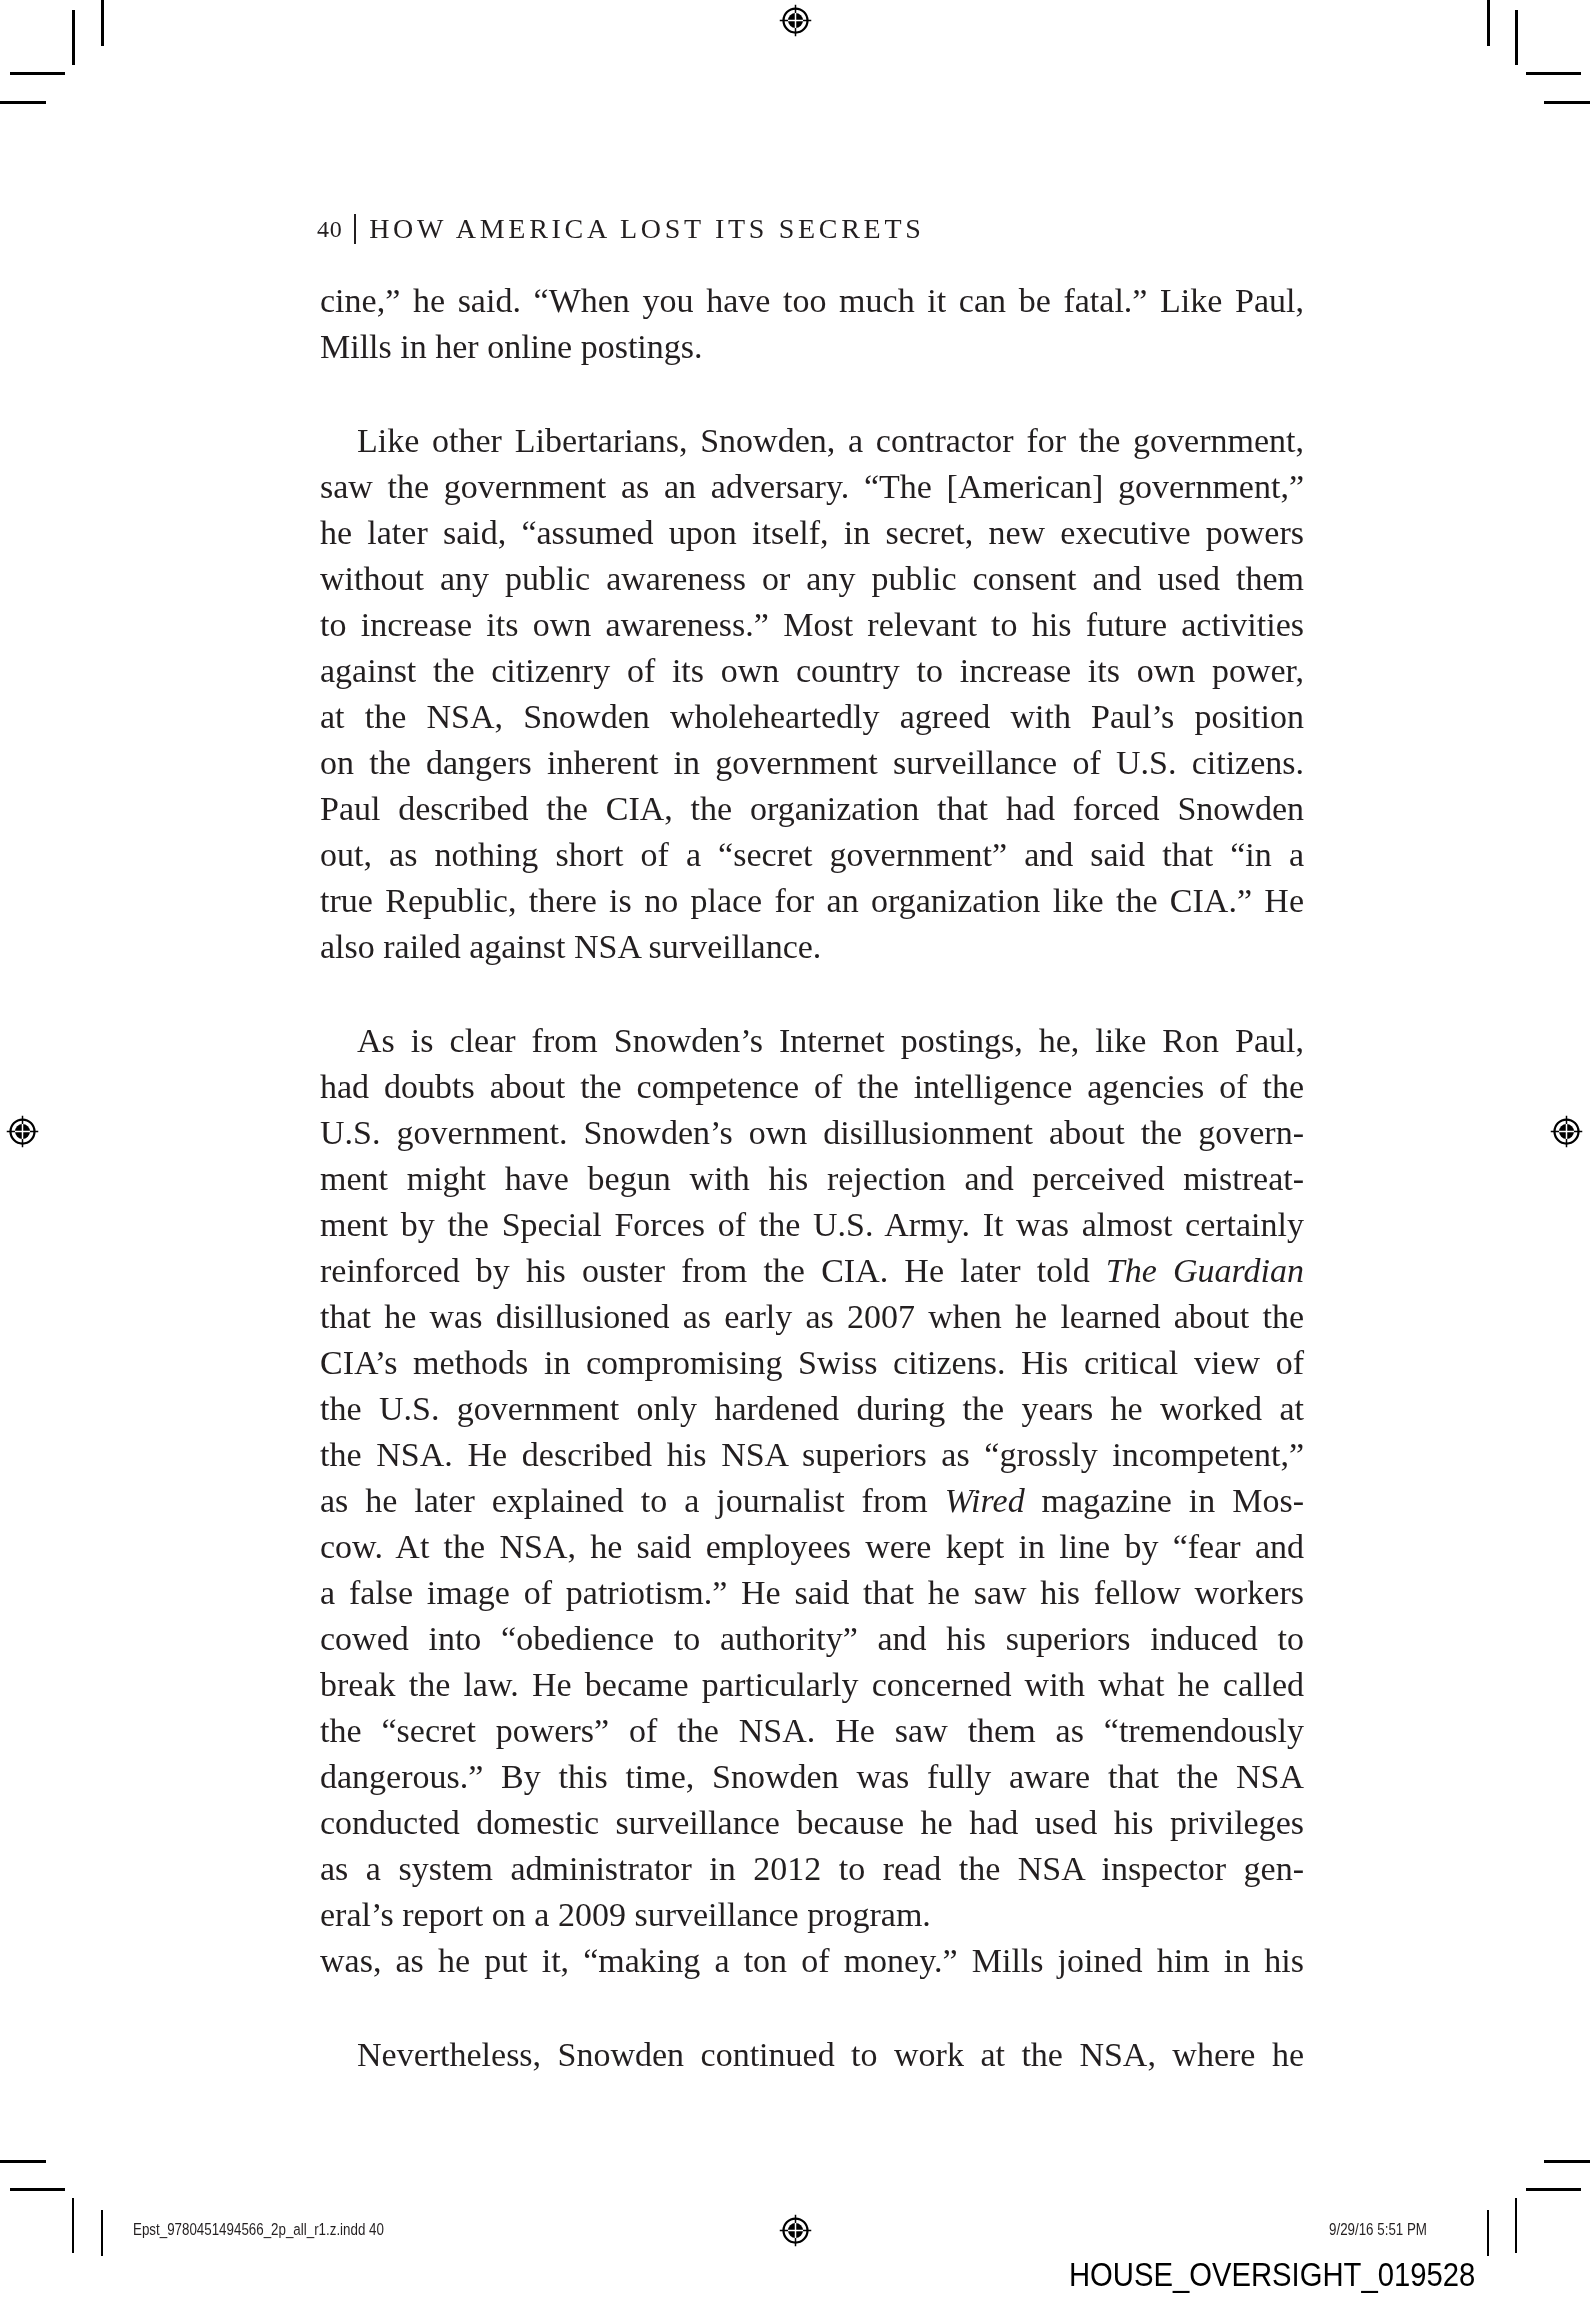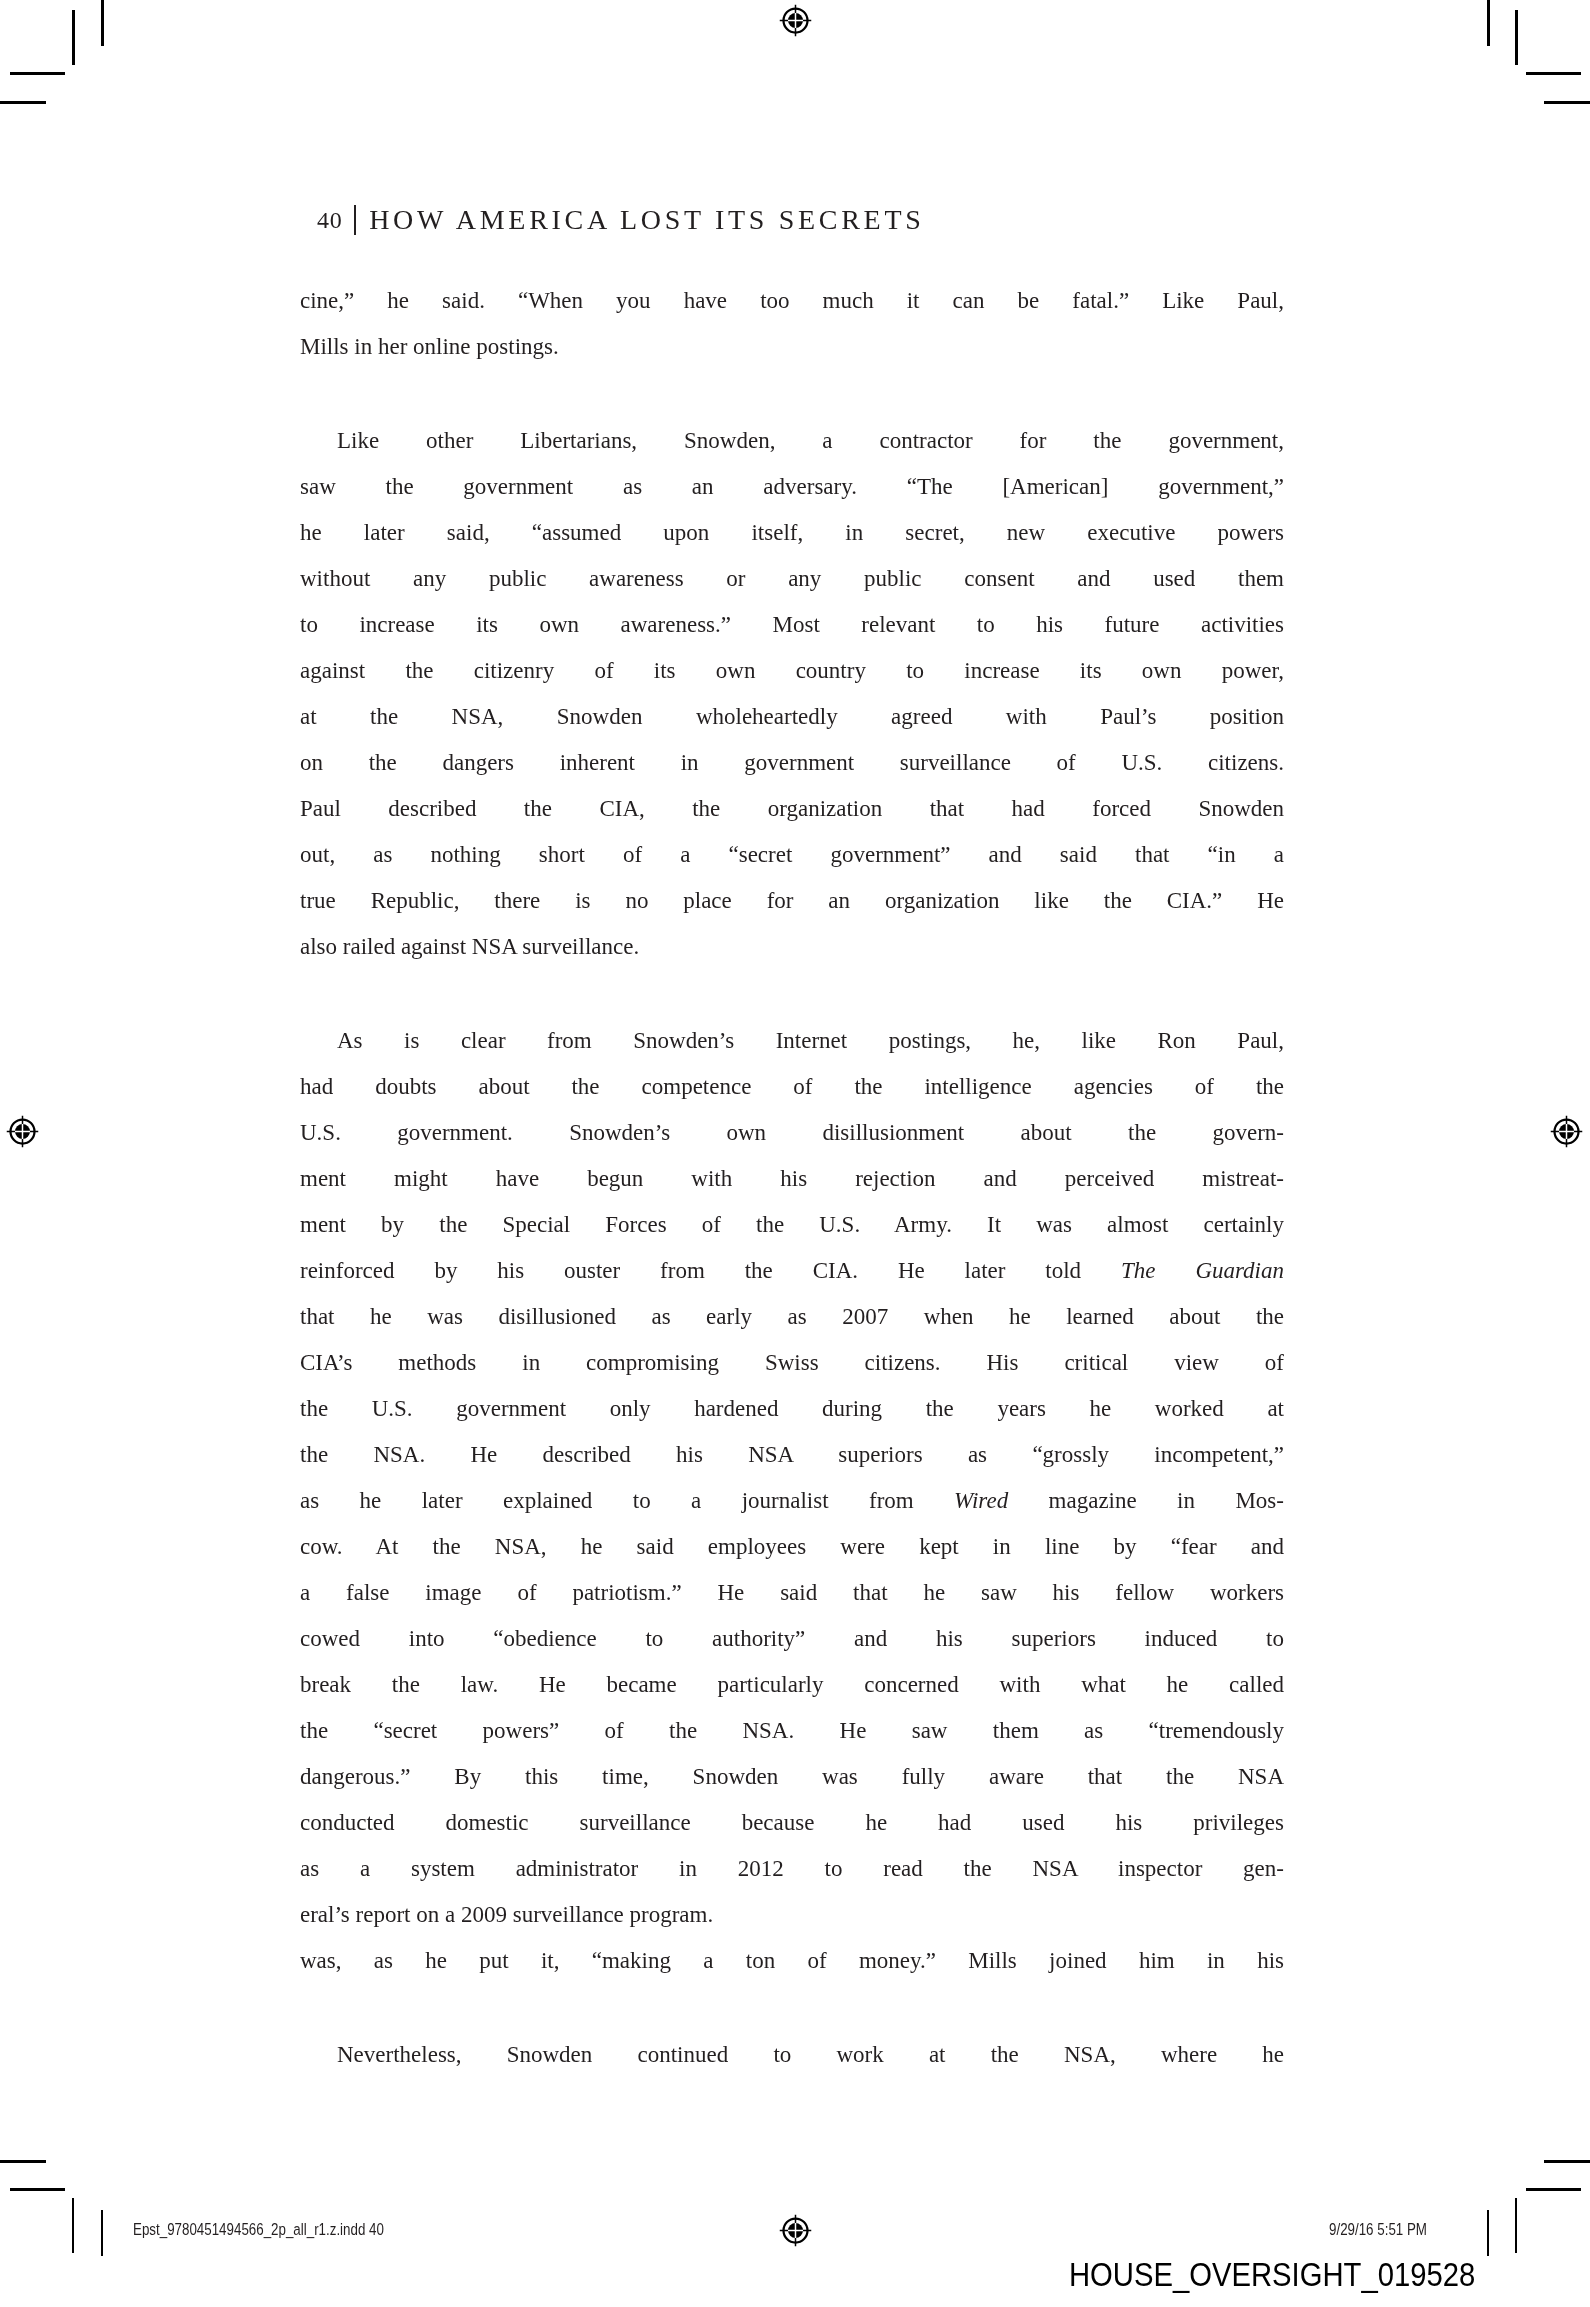--- a/index.html
+++ b/index.html
@@ -1,31 +1,31 @@
 <!DOCTYPE html>
 <html style="font-size:12px"><head>
 <meta charset="utf-8">
 <style>
   html, body { margin: 0; padding: 0; background: #ffffff; }
   body { width: 1590px; height: 2307px; position: relative; overflow: hidden; color: #231f20; }
   .mark { position: absolute; background: #000; }
   .reg { position: absolute; width: 33px; height: 33px; }
   .running-head {
-    position: absolute; left: 317px; top: 204px;
+    position: absolute; left: 317px; top: 213px;
     font-family: "Liberation Serif", "DejaVu Serif", serif;
     font-size: 24px; letter-spacing: 3.7px; color: #231f20; white-space: nowrap;
     display: flex; align-items: center;
   }
   .running-head .folio { letter-spacing: 0.7px; margin-right: 12px; }
   .running-head .rule { display: inline-block; width: 1.5px; height: 30px; background: #231f20; margin-right: 13.3px; }
   .running-head .title { text-transform: uppercase; font-size: 28px; letter-spacing: 3.7px; }
   .body-text {
-    position: absolute; left: 300px; top: 278px; width: 984px;
+    position: absolute; left: 320px; top: 278px; width: 984px;
     font-family: "Liberation Serif", "DejaVu Serif", serif;
-    font-size: 23px; line-height: 46px; color: #231f20;
+    font-size: 34px; line-height: 46px; color: #231f20;
   }
   .line { display: block; white-space: nowrap; text-align: justify; text-align-last: justify; height: 46px; }
   .line.last { text-align-last: left; }
   .line.indent { padding-left: 37px; margin-top: 48px; }
   .line i { font-style: italic; }
   .slug {
     position: absolute; top: 2220px;
     font-family: "Liberation Sans", "DejaVu Sans", sans-serif;
     font-size: 16.3px; color: #231f20; white-space: nowrap;
     transform: scaleX(0.82); transform-origin: left center;

